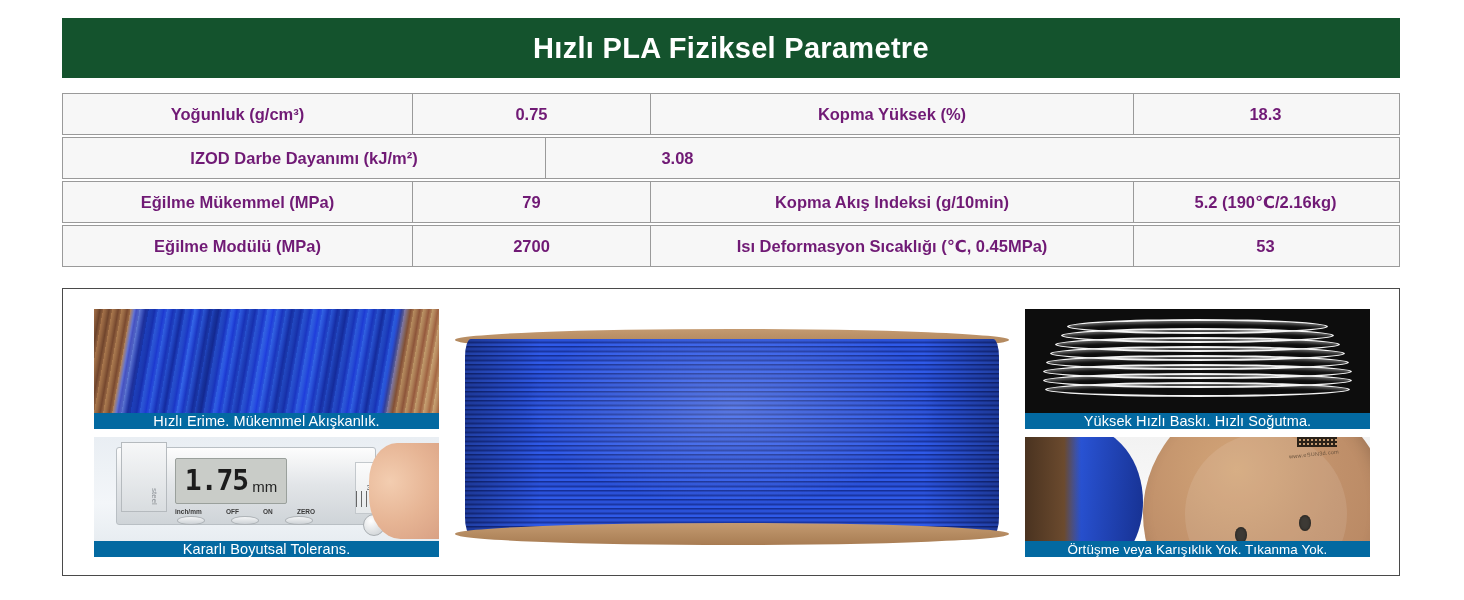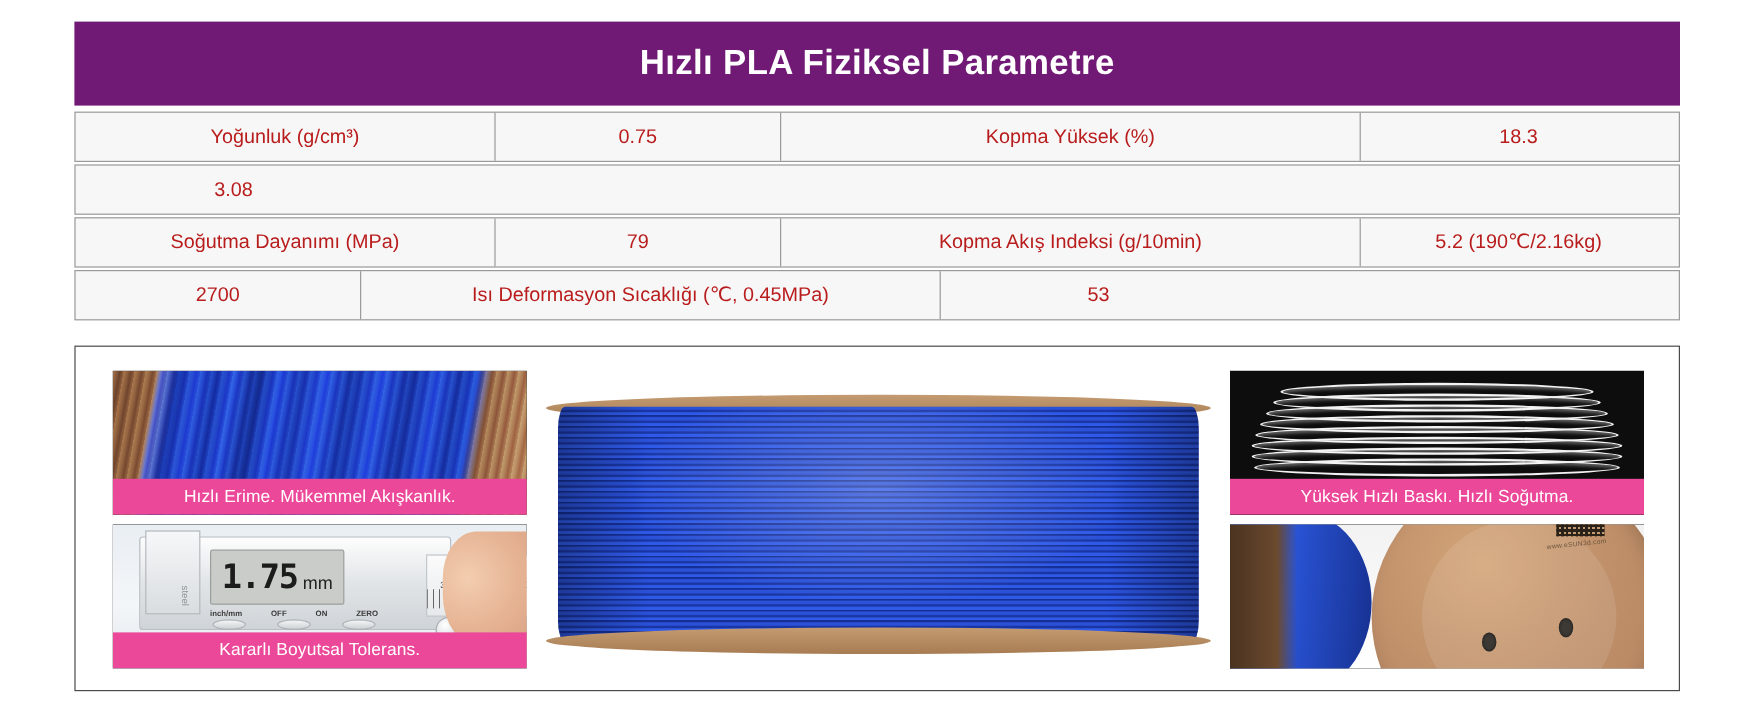--- a/index.html
+++ b/index.html
@@ -19,22 +19,22 @@
     height: 600px;
     background: #ffffff;
   }
 
   
   .title-bar {
     position: absolute;
     left: 62px;
     top: 18px;
     width: 1338px;
-    height: 70px;
-    background: #701a75;
+    height: 60px;
+    background: #14532d;
     display: flex;
     align-items: center;
     justify-content: center;
   }
   .title-bar .title-text {
     color: #ffffff;
     font-size: 29px;
     font-weight: bold;
     letter-spacing: 0.3px;
     line-height: 1;
@@ -55,25 +55,26 @@
     border: 1px solid #9a9a9a;
     margin-bottom: 2px;
   }
   .spec-row:last-child { margin-bottom: 0; }
 
   .cell {
     display: flex;
     align-items: center;
     justify-content: center;
     font-size: 16.5px;
-    color: #b91c1c;
+    color: #701a75;
     height: 100%;
     text-align: center;
     white-space: nowrap;
     overflow: hidden;
+    font-weight: bold;
   }
   .cell-label-1 { width: 350px; border-right: 1px solid #9a9a9a; }
   .cell-value-1 { width: 238px; border-right: 1px solid #9a9a9a; }
   .cell-label-2 { width: 483px; border-right: 1px solid #9a9a9a; }
   .cell-value-2 { width: 263px; }
 
   
   .gallery-panel {
     position: absolute;
     left: 62px;
@@ -113,22 +114,22 @@
     overflow: hidden;
     background: #111;
   }
   .tile + .tile { margin-top: 8px; }
 
   .tile-caption {
     position: absolute;
     left: 0;
     bottom: 0;
     width: 100%;
-    height: 30px;
-    background: #ec4899;
+    height: 16px;
+    background: #0369a1;
     color: #ffffff;
     font-size: 14.5px;
     display: flex;
     align-items: center;
     justify-content: center;
     white-space: nowrap;
     letter-spacing: 0.1px;
   }
   .tile-caption.tight { font-size: 13.4px; }
 
@@ -395,31 +396,33 @@
   <div class="spec-table">
 
     <div class="spec-row">
       <div class="cell cell-label-1">Yoğunluk (g/cm³)</div>
       <div class="cell cell-value-1">0.75</div>
       <div class="cell cell-label-2">Kopma Yüksek (%)</div>
       <div class="cell cell-value-2">18.3</div>
     </div>
 
     <div class="spec-row">
+      <div class="cell cell-label-2">IZOD Darbe Dayanımı (kJ/m²)</div>
       <div class="cell cell-value-2">3.08</div>
     </div>
 
     <div class="spec-row">
-      <div class="cell cell-label-1">Soğutma Dayanımı (MPa)</div>
+      <div class="cell cell-label-1">Eğilme Mükemmel (MPa)</div>
       <div class="cell cell-value-1">79</div>
       <div class="cell cell-label-2">Kopma Akış Indeksi (g/10min)</div>
       <div class="cell cell-value-2">5.2 (190℃/2.16kg)</div>
     </div>
 
     <div class="spec-row">
+      <div class="cell cell-label-1">Eğilme Modülü (MPa)</div>
       <div class="cell cell-value-1">2700</div>
       <div class="cell cell-label-2">Isı Deformasyon Sıcaklığı (℃, 0.45MPa)</div>
       <div class="cell cell-value-2">53</div>
     </div>
 
   </div>
 
   <div class="gallery-panel">
 
     <div class="gal-col-left">
@@ -497,19 +500,20 @@
           <div class="qr-blue"></div>
           <div class="qr-dark-edge"></div>
           <div class="qr-disc">
             <div class="qr-disc-inner"></div>
             <div class="qr-code"></div>
             <div class="qr-url">www.eSUN3d.com</div>
             <div class="qr-hole" style="left:92px; top:136px;"></div>
             <div class="qr-hole" style="left:156px; top:124px;"></div>
           </div>
         </div>
+        <div class="tile-caption tight">Örtüşme veya Karışıklık Yok. Tıkanma Yok.</div>
       </div>
 
     </div>
 
   </div>
 
 </div>
 
 </body></html>

